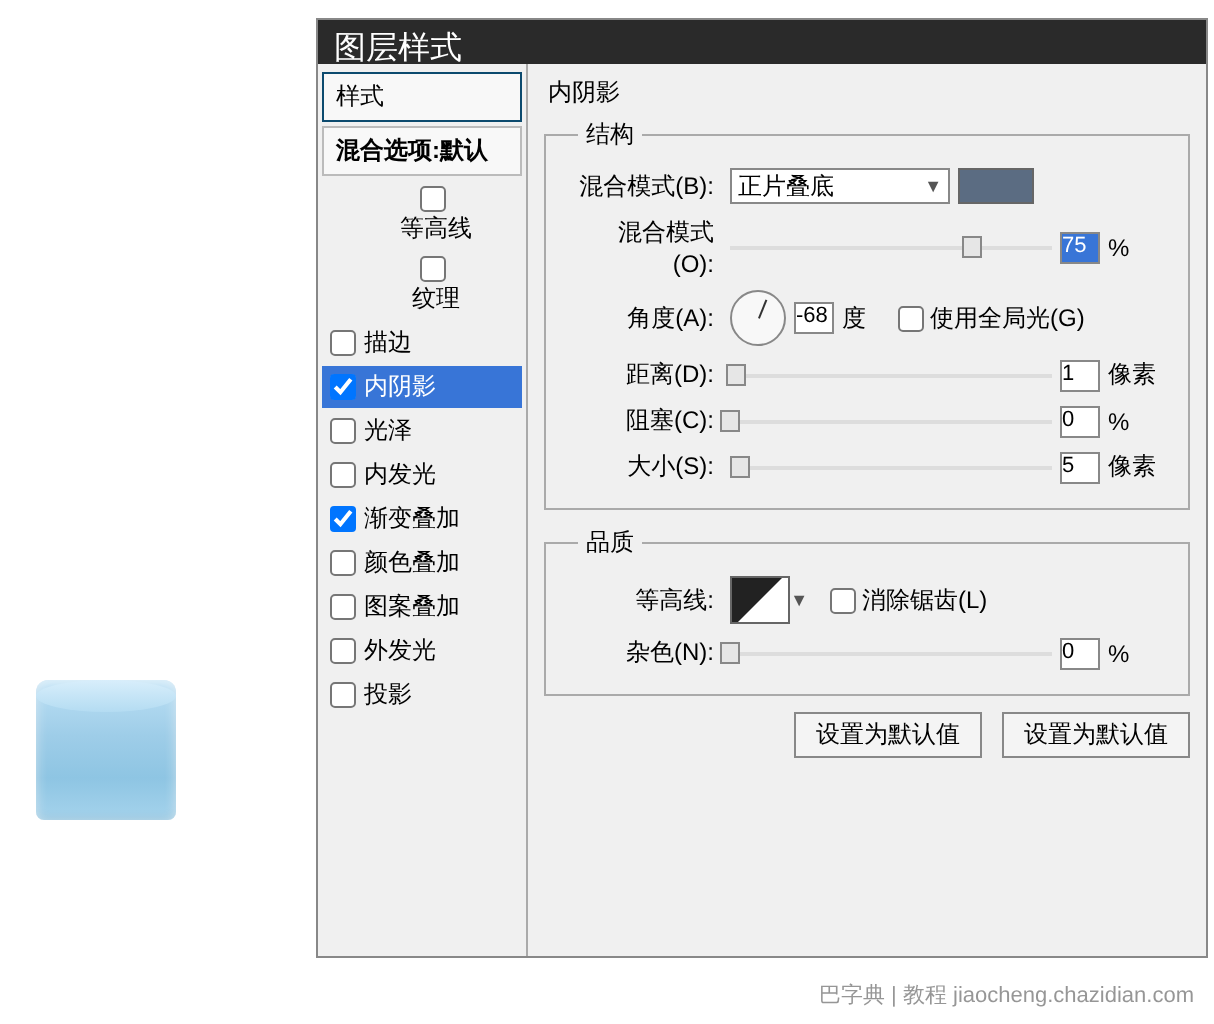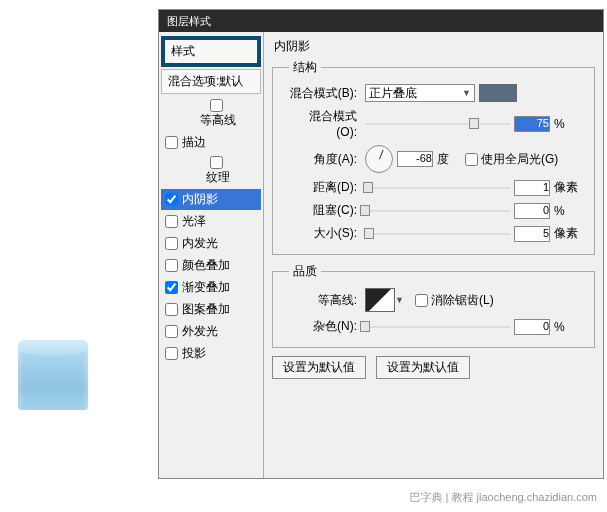--- a/index.html
+++ b/index.html
@@ -1,49 +1,49 @@
 <!DOCTYPE html>
 <html><head>
 <meta charset="utf-8">
 <style>
 * { box-sizing: border-box; margin: 0; padding: 0; }
 body { font-family: "Microsoft YaHei", SimSun, sans-serif; font-size: 12px; background: #fff; width: 607px; height: 512px; position: relative; }
 .preview { position: absolute; left: 18px; top: 340px; width: 70px; height: 70px; background: linear-gradient(180deg, #bce0f5 0%, #9ecde8 40%, #8ec5e3 70%, #a5d3ec 100%); border-radius: 6px 6px 4px 4px; box-shadow: inset 0 2px 6px rgba(255,255,255,0.6), inset 0 -2px 4px rgba(0,0,0,0.05); }
 .preview::before { content:""; position: absolute; top: 0; left: 0; right: 0; height: 16px; border-radius: 50% / 8px; background: linear-gradient(180deg,#d8eefb,#b4dcf2); }
 .dialog { position: absolute; left: 158px; top: 9px; width: 446px; height: 470px; border: 1px solid #888; background: #f0f0f0; }
-.titlebar { background: #2a2a2a; color: #fff; padding: 4px 8px; height: 22px; font-size: 11px; }
+.titlebar { background: #2a2a2a; color: #fff; padding: 4px 8px; height: 22px; font-size: 16px; }
 .content { display: flex; height: calc(100% - 22px); }
 .sidebar { width: 105px; border-right: 1px solid #aaa; padding: 4px 2px; }
-.style-header { padding: 3px 6px; border: 4px solid #0c4a6e; margin-bottom: 2px; background: #f8f8f8; }
-.blend-header { padding: 3px 6px; border: 1px solid #bbb; margin-bottom: 3px; background: #f8f8f8; }
+.style-header { padding: 3px 6px; border: 1px solid #0c4a6e; margin-bottom: 2px; background: #f8f8f8; }
+.blend-header { padding: 3px 6px; border: 1px solid #bbb; margin-bottom: 3px; background: #f8f8f8; font-weight: bold; }
 .eff-item { display: flex; align-items: center; padding: 2px 4px; margin-bottom: 1px; cursor: pointer; }
 .eff-item.sub { padding-left: 18px; flex-direction: column; }
 .eff-item input { margin-right: 4px; }
 .eff-item.selected { background: #3875d7; color: #fff; }
 .main { flex: 1; padding: 6px 8px; overflow: hidden; }
 .section-title { font-size: 12px; margin-bottom: 4px; padding-left: 2px; }
 fieldset { border: 1px solid #aaa; padding: 8px 16px 6px; margin-bottom: 8px; }
 legend { padding: 0 4px; font-size: 12px; }
 .row { display: flex; align-items: center; margin-bottom: 6px; gap: 4px; }
 .lbl { width: 72px; text-align: right; padding-right: 4px; }
 .select { border: 1px solid #888; background: #fff; padding: 1px 3px; min-width: 110px; display: flex; justify-content: space-between; align-items: center; height: 18px; }
 .select .arrow { font-size: 9px; color: #555; }
 .color-swatch { width: 38px; height: 18px; background: #5b6c82; border: 1px solid #666; }
 .slider { flex: 1; height: 14px; position: relative; background: linear-gradient(#ddd,#ddd) no-repeat center / 100% 2px; border: none; }
 .slider .thumb { position: absolute; top: 1px; width: 10px; height: 11px; background: #e6e6e6; border: 1px solid #888; transform: translateX(-50%); }
-.numbox { width: 36px; height: 16px; border: 1px solid #888; background: #fff; text-align: right; font-size: 11px; }
+.numbox { width: 20px; height: 16px; border: 1px solid #888; background: #fff; text-align: left; font-size: 11px; }
 .numbox.hl { background: #3875d7; color: #fff; }
 .unit { width: 24px; }
 .angle-dial { width: 28px; height: 28px; border: 1px solid #888; border-radius: 50%; position: relative; background: #f8f8f8; }
 .angle-dial::after { content: ""; position: absolute; left: 50%; top: 50%; width: 10px; height: 1px; background: #333; transform-origin: 0 0; transform: rotate(-68deg); }
 .ck { display: inline-flex; align-items: center; gap: 3px; }
 .ck input { margin: 0; }
 .contour-prev { width: 30px; height: 24px; border: 1px solid #666; background: linear-gradient(135deg, #222 0 49%, #fff 51% 100%); position: relative; }
 .contour-prev .arrow { position: absolute; right: -10px; top: 6px; font-size: 9px; color: #555; }
-.btns { display: flex; gap: 10px; justify-content: flex-start; margin-top: 6px; }
+.btns { display: flex; gap: 10px; justify-content: flex-end; margin-top: 6px; }
 .btn { border: 1px solid #888; background: #f4f4f4; padding: 2px 10px; cursor: pointer; font-size: 12px; }
 .watermark { position: absolute; right: 6px; bottom: 6px; font-size: 11px; color: rgba(80,80,80,0.6); background: rgba(255,255,255,0.45); padding: 1px 4px; text-align: right; }
 </style>
 </head>
 <body>
 
 <div class="preview"></div>
 
 <div class="dialog">
   <div class="titlebar">
@@ -51,47 +51,47 @@
   </div>
   <div class="content">
     <div class="sidebar">
       <div class="style-header">样式</div>
       <div class="blend-header">混合选项:默认</div>
       <div id="eff-list">
           <div class="eff-item sub">
             <input type="checkbox" style="">
             <span>等高线</span>
           </div>
+          <div class="eff-item sub">
+            <input type="checkbox" style="">
+            <span>纹理</span>
+          </div>
           <div class="eff-item">
             <input type="checkbox" style="">
             <span>描边</span>
-          </div>
-          <div class="eff-item sub">
-            <input type="checkbox" style="">
-            <span>纹理</span>
           </div>
           <div class="eff-item selected">
             <input type="checkbox" checked="" style="">
             <span>内阴影</span>
           </div>
           <div class="eff-item">
             <input type="checkbox" style="">
             <span>光泽</span>
           </div>
           <div class="eff-item">
             <input type="checkbox" style="">
             <span>内发光</span>
           </div>
           <div class="eff-item">
-            <input type="checkbox" style="">
-            <span>颜色叠加</span>
-          </div>
-          <div class="eff-item">
             <input type="checkbox" checked="" style="">
             <span>渐变叠加</span>
+          </div>
+          <div class="eff-item">
+            <input type="checkbox" style="">
+            <span>颜色叠加</span>
           </div>
           <div class="eff-item">
             <input type="checkbox" style="">
             <span>图案叠加</span>
           </div>
           <div class="eff-item">
             <input type="checkbox" style="">
             <span>外发光</span>
           </div>
           <div class="eff-item">

